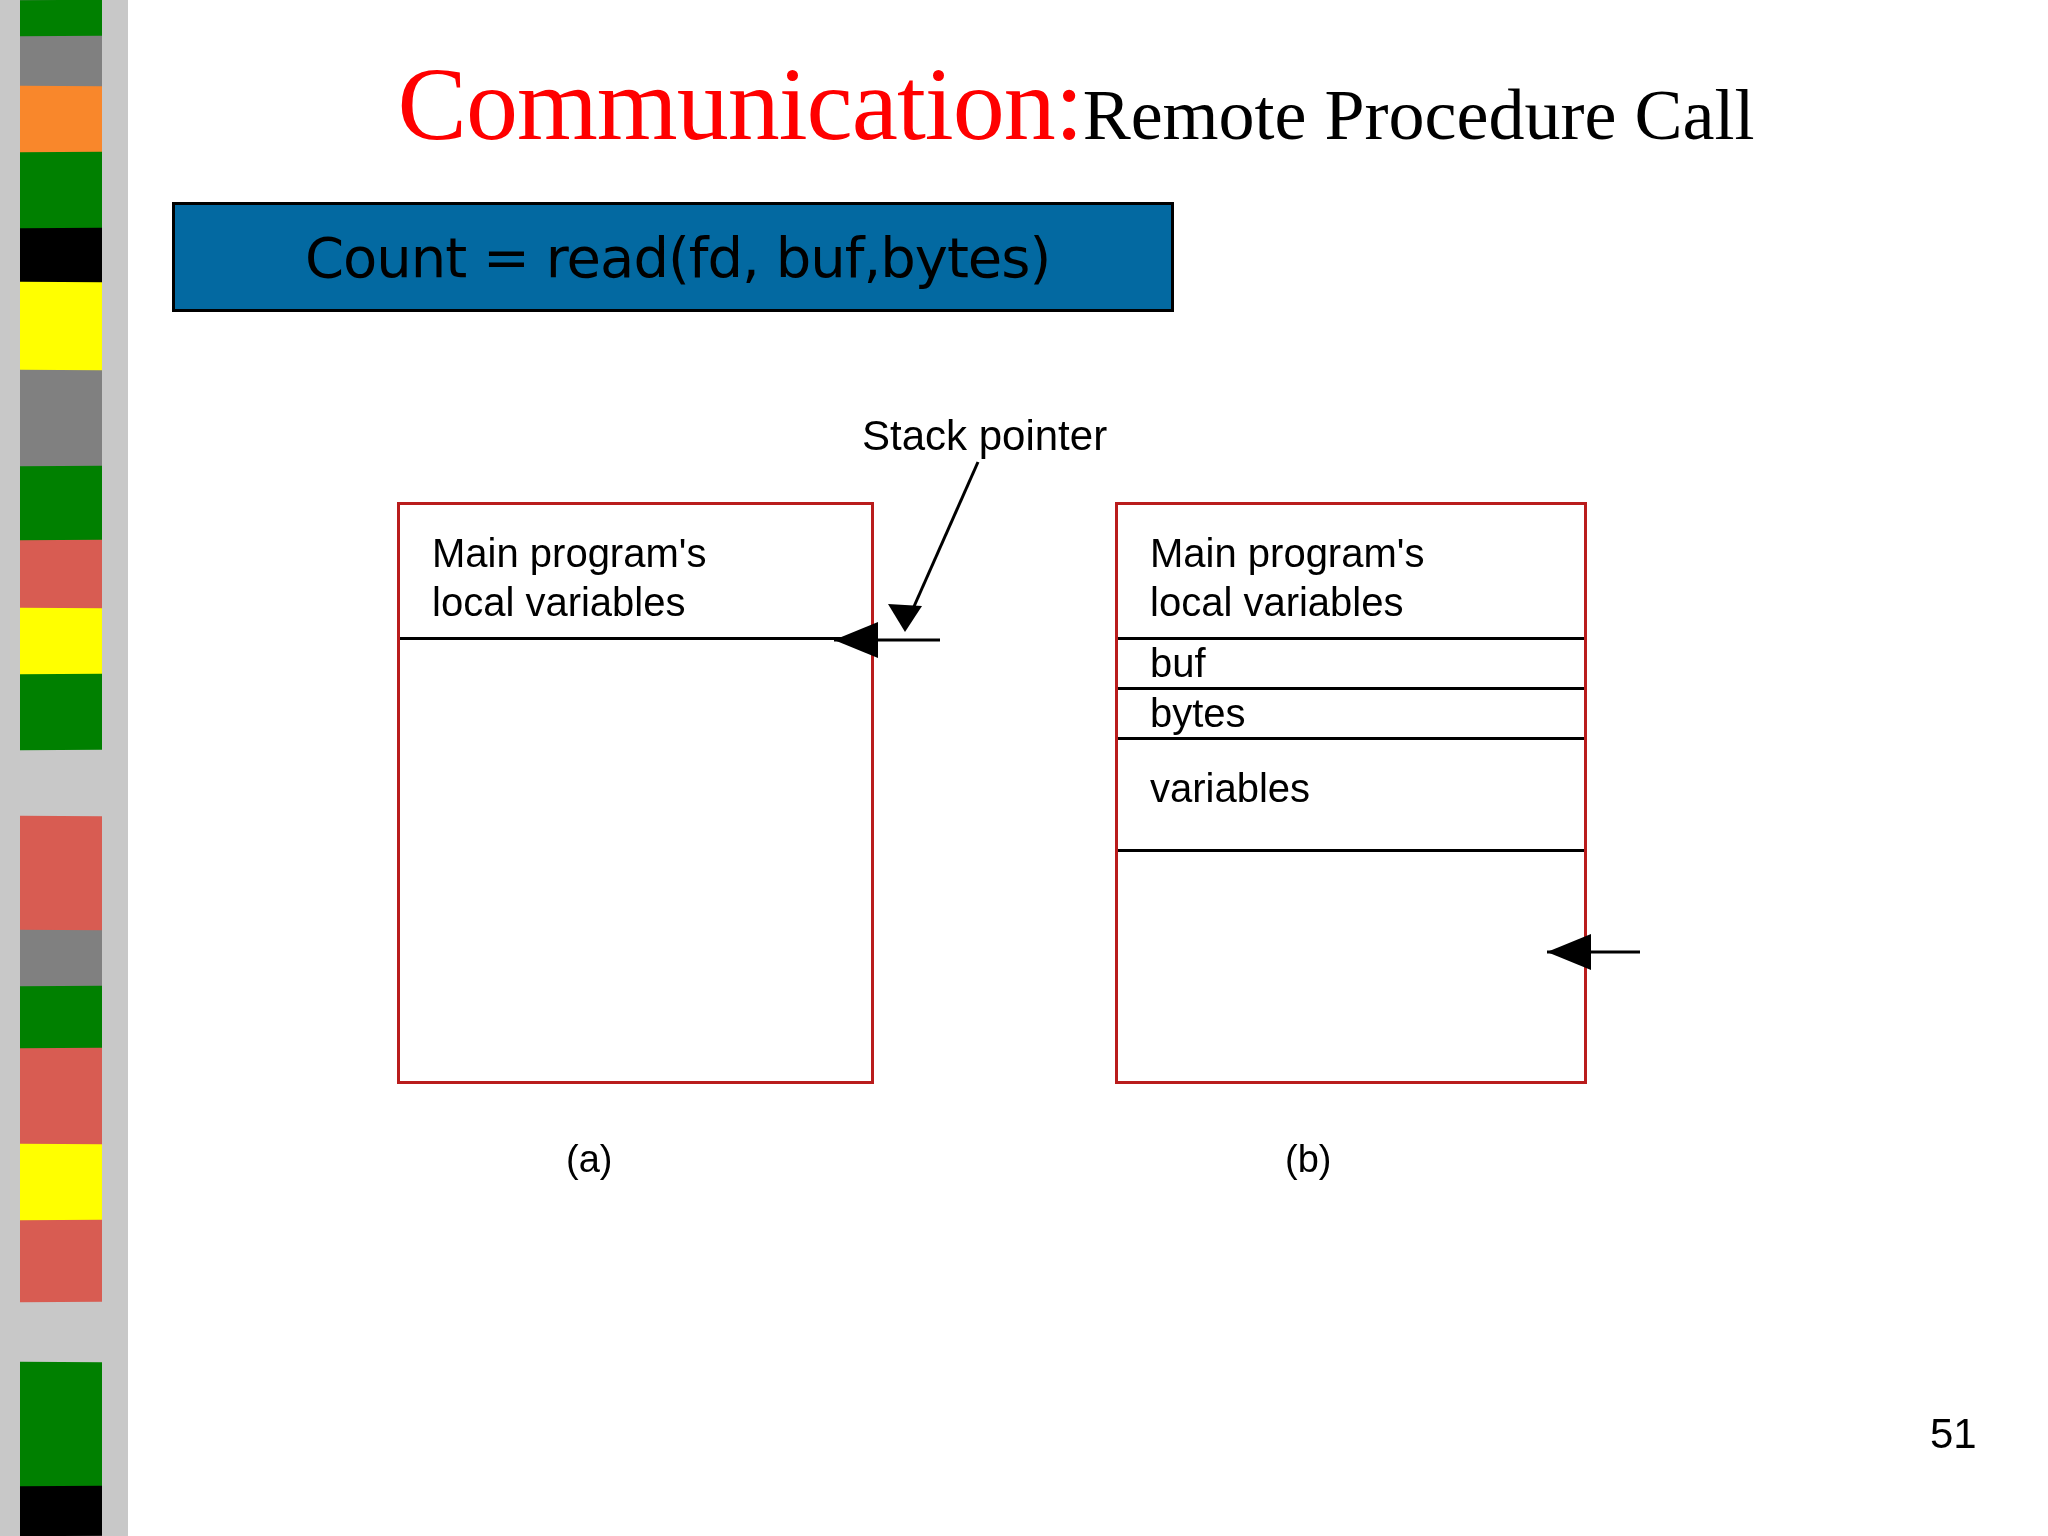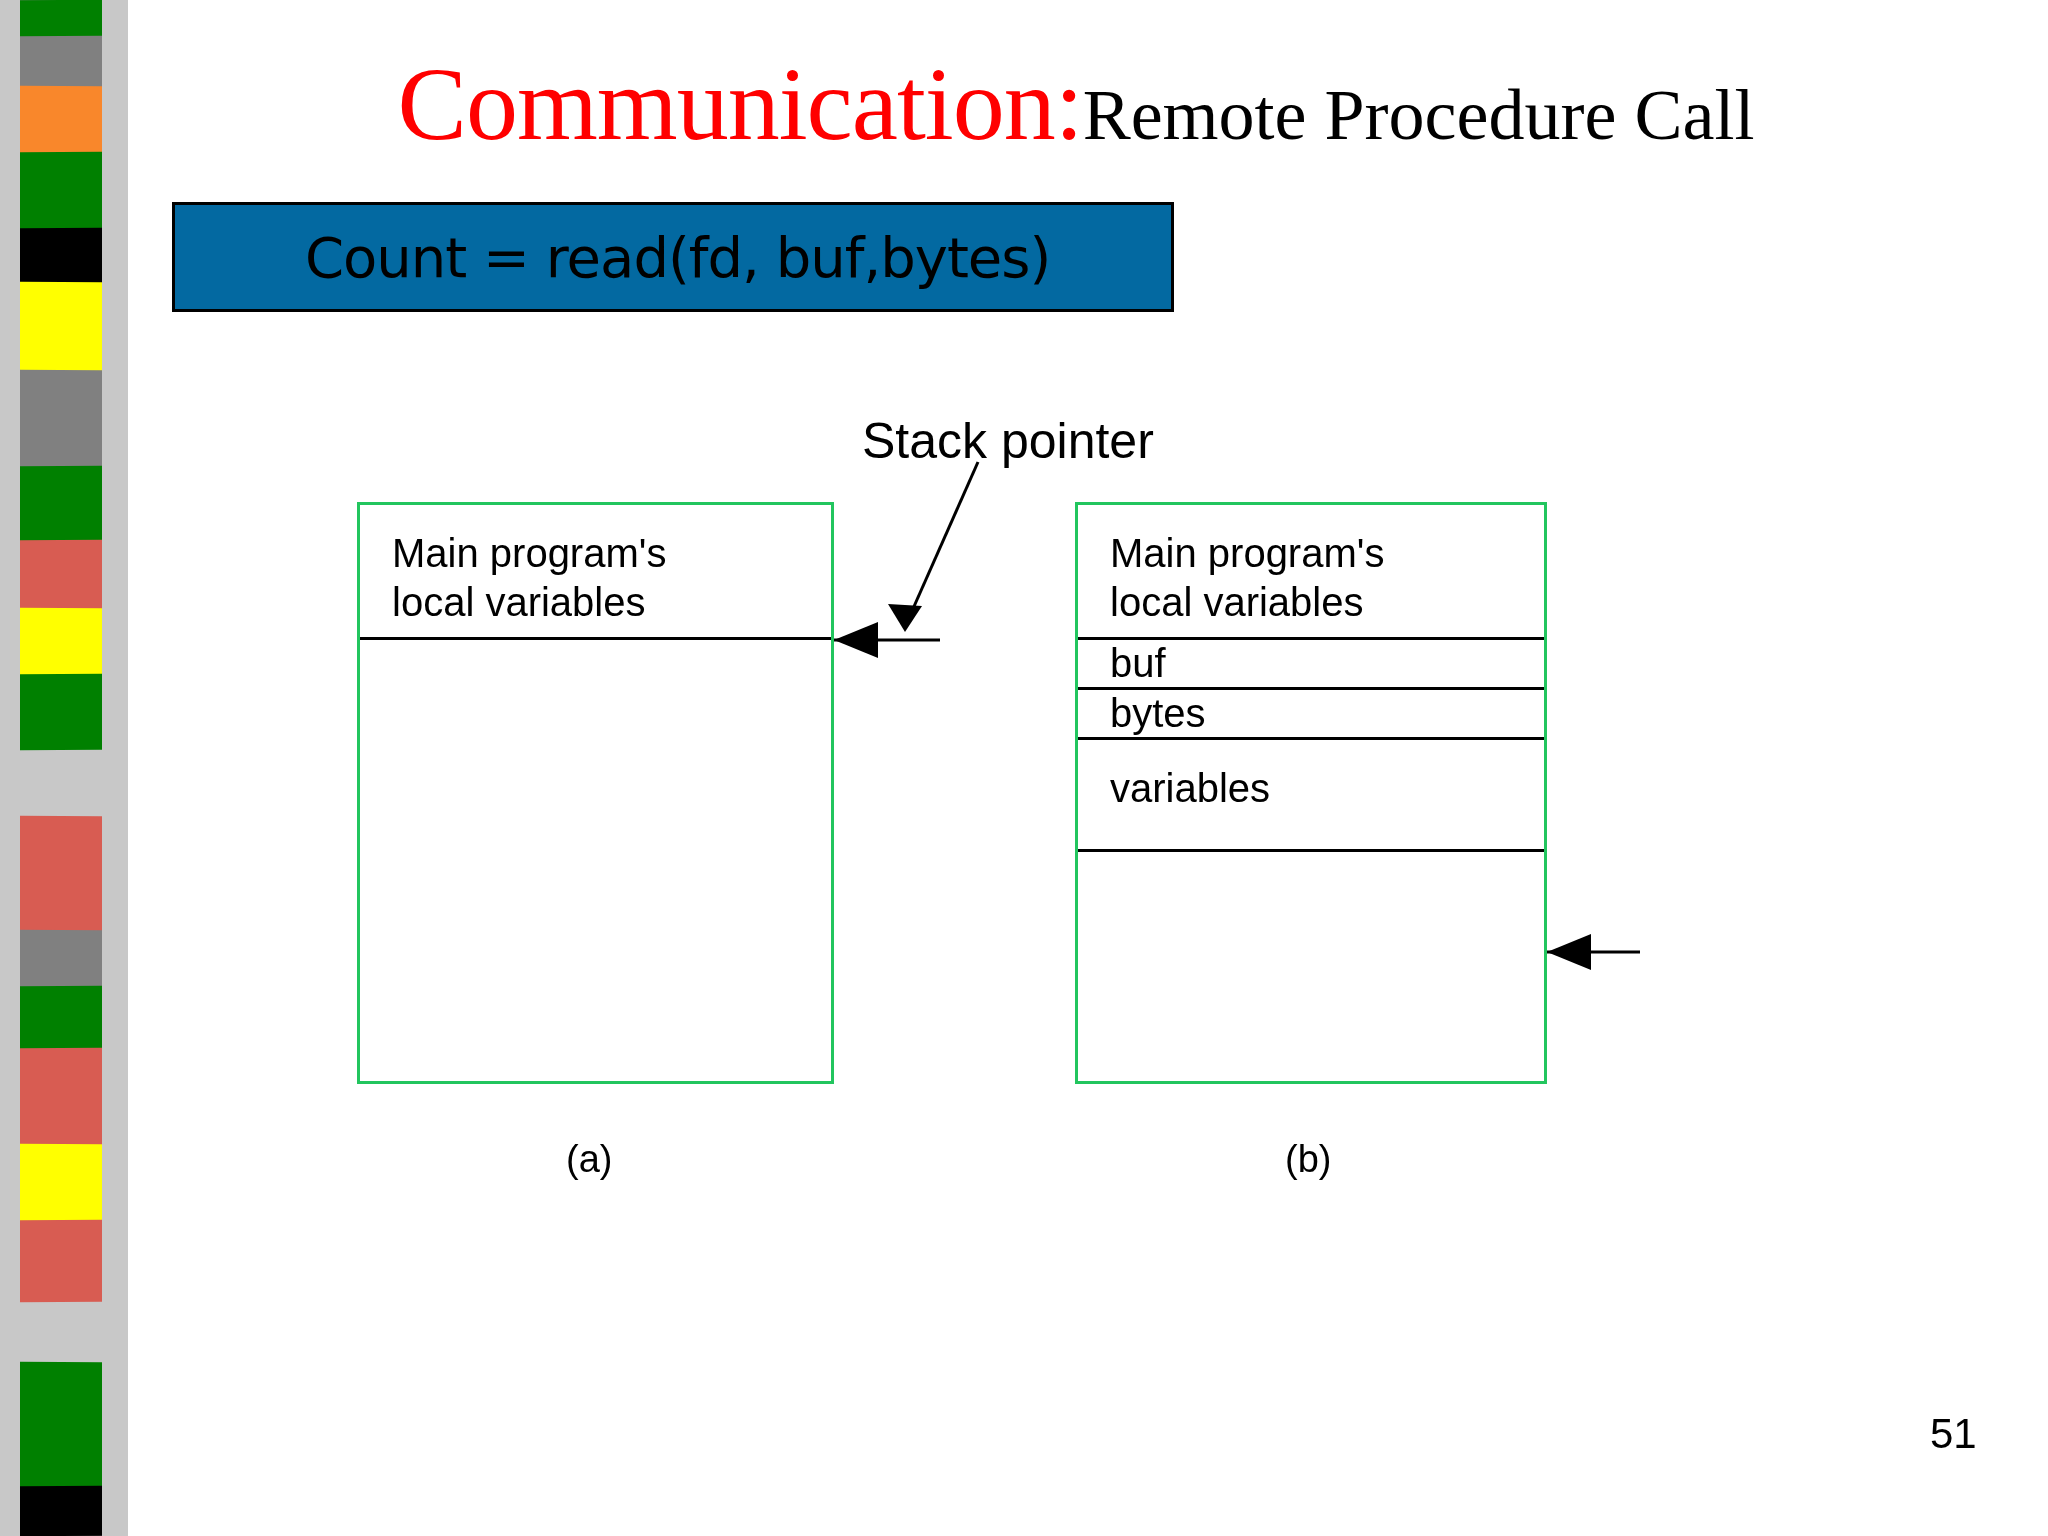--- a/index.html
+++ b/index.html
@@ -103,23 +103,24 @@
   #diagram {
     position: absolute;
     left: 0;
     top: 0;
     width: 2048px;
     height: 1536px;
     pointer-events: none;
   }
   .stack-box {
     position: absolute;
-    border: 3px solid #22c55e;
+    border: 3px solid #b91c1c;
     box-sizing: border-box;
     background: #ffffff;
+    margin-left: 40px;
   }
   #box-a {
     left: 357px;
     top: 502px;
     width: 477px;
     height: 582px;
   }
   #box-b {
     left: 1075px;
     top: 502px;
@@ -156,21 +157,21 @@
     color: #000000;
   }
   #label-a { left: 566px; top: 1138px; }
   #label-b { left: 1285px; top: 1138px; }
 
   #stack-pointer-label {
     position: absolute;
     left: 862px;
     top: 412px;
     font-family: "Liberation Sans", sans-serif;
-    font-size: 50px;
+    font-size: 42px;
     color: #000000;
     white-space: nowrap;
   }
 
   #page-number {
     position: absolute;
     left: 1930px;
     top: 1410px;
     font-family: "Liberation Sans", sans-serif;
     font-size: 42px;

